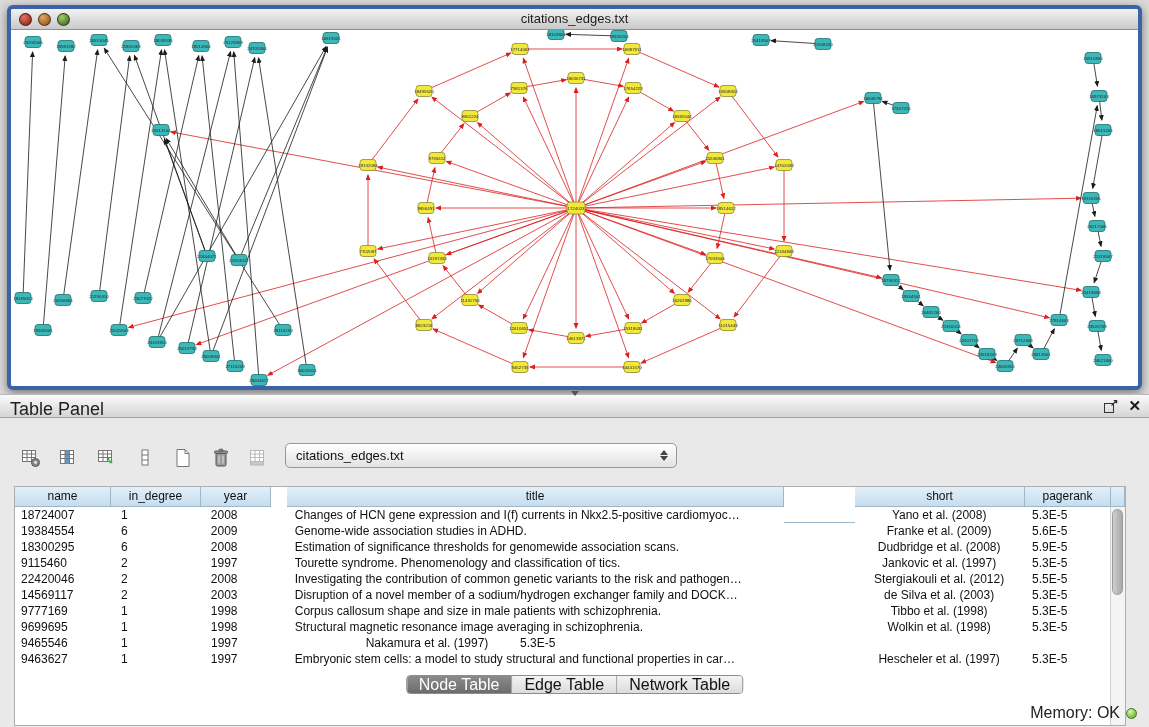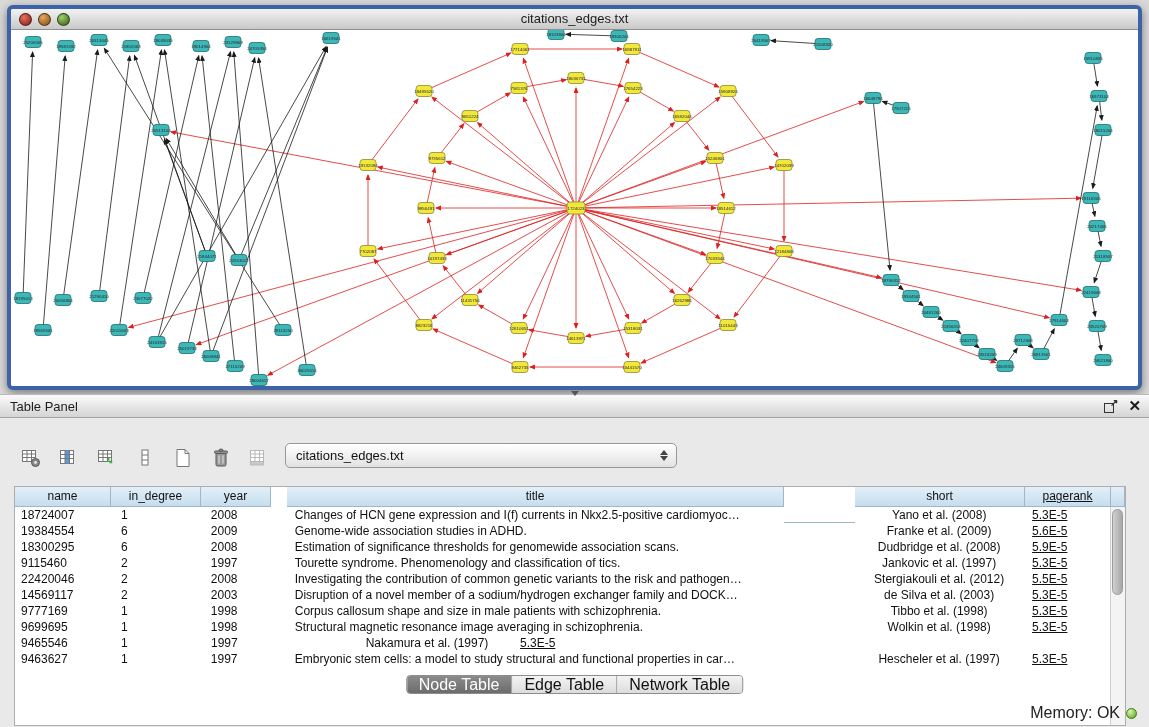--- a/index.html
+++ b/index.html
@@ -32,21 +32,21 @@
   .light.zoom  { background:radial-gradient(circle at 35% 30%, #9fd06a, #2f5c12); }
   .canvas { position:absolute; left:0; top:21px; right:0; bottom:0; background:#fff; }
   .canvas svg { display:block; }
 
   
   .tp-header {
     position:absolute; left:0; top:394px; width:1149px; height:24px;
     background:linear-gradient(#fbfbfb,#d4d4d4);
     border-top:1px solid #b9b9b9; border-bottom:1px solid #a2a2a2;
   }
-  .tp-header .tp-title { position:absolute; left:10px; top:4px; font-size:13px; color:#1e1e1e; }
+  .tp-header .tp-title { position:absolute; left:10px; top:4px; font-size:18px; color:#1e1e1e; }
   .tp-grip {
     position:absolute; left:50%; top:-4px; width:0; height:0; margin-left:-4px;
     border-left:4px solid transparent; border-right:4px solid transparent;
     border-top:5px solid #555;
   }
   .tp-actions { position:absolute; right:8px; top:4px; display:flex; gap:10px; align-items:center; }
   .float-icon { width:14px; height:14px; position:relative; }
   .float-icon .sq { position:absolute; left:0; bottom:0; width:10px; height:10px; border:1.5px solid #333; }
   .float-icon .ar { position:absolute; right:0; top:0; font-size:10px; line-height:8px; color:#333; font-weight:bold; }
   .close-x { font-size:15px; font-weight:bold; color:#1a1a1a; line-height:14px; }
@@ -86,21 +86,21 @@
   }
   .tbody { position:absolute; left:0; top:20px; right:15px; bottom:0; overflow:hidden; }
   .tr { display:flex; height:16px; }
   .td { font-size:12px; color:#101010; line-height:16px; white-space:nowrap; overflow:hidden; }
   .c0{width:96px; padding-left:6px;}
   .c1{width:90px; padding-left:10px;}
   .c2{width:70px; padding-left:10px;}
   .c3{width:497px; padding-left:8px;margin-left:16px;}
   .c4{width:71px; padding-left:6px;margin-top:35px;}
   .c5{width:170px; text-align:center;}
-  .c6{width:86px; padding-left:8px;text-decoration:underline;}
+  .c6{width:86px; padding-left:8px;}
   .th.c5,.th.c0,.th.c1,.th.c2,.th.c3,.th.c4,.th.c6 { padding-left:0; text-align:center; }
   .sortglyph { font-size:10px; margin-right:3px; color:#222; }
 
   .vscroll {
     position:absolute; right:0; top:20px; bottom:0; width:15px;
     background:#f4f4f4; border-left:1px solid #cfcfcf;
   }
   .vthumb {
     position:absolute; left:1px; top:2px; width:11px; height:86px;
     border-radius:6px; background:linear-gradient(90deg,#cfcfcf,#a8a8a8);

